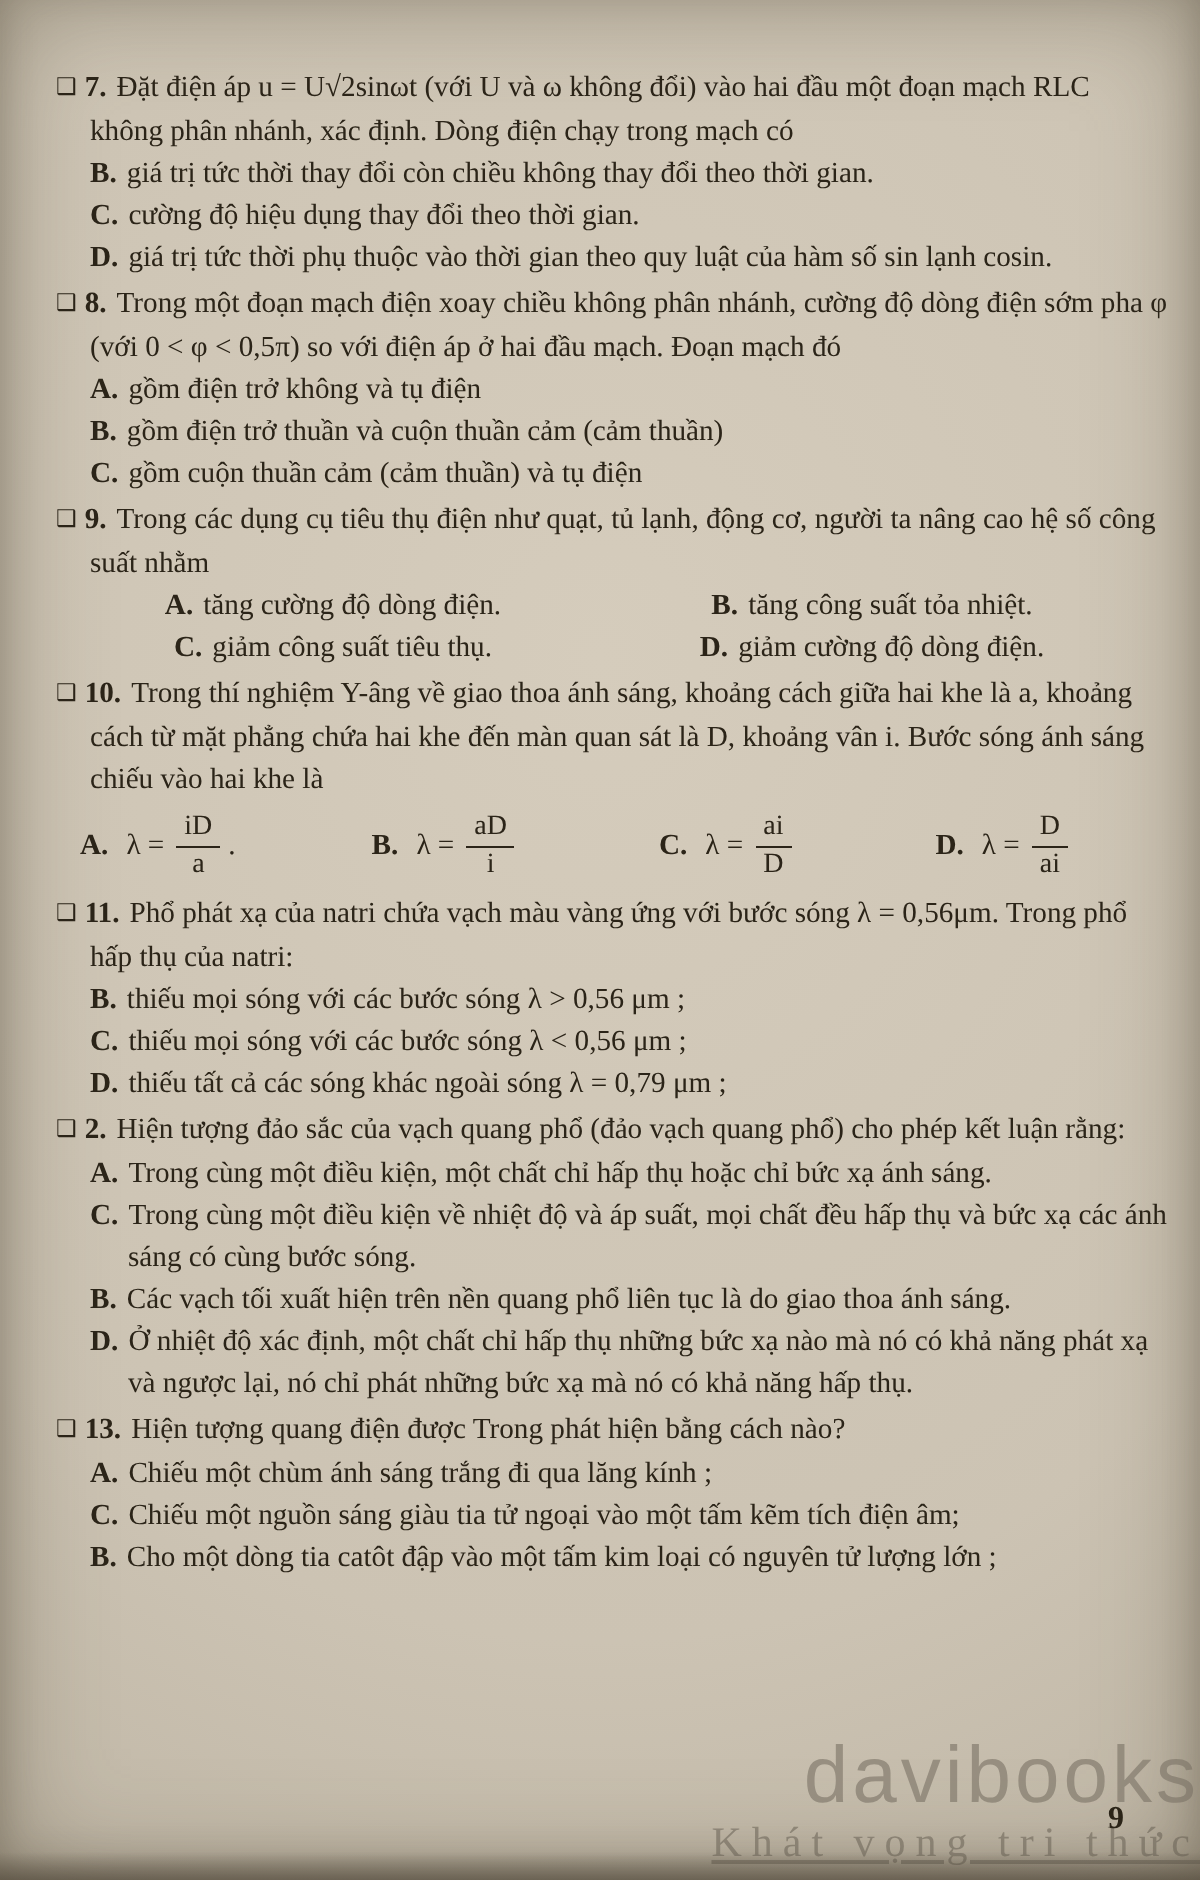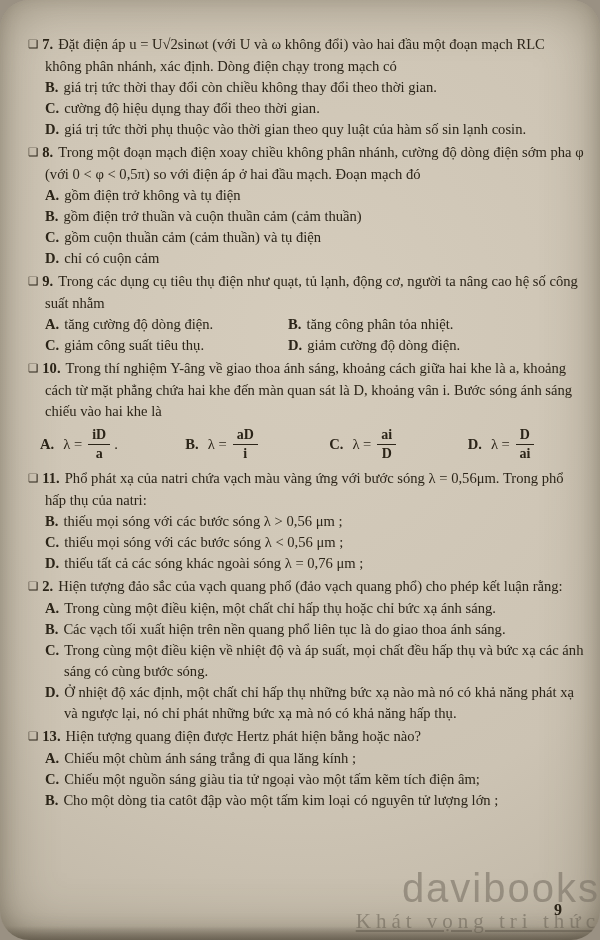--- a/index.html
+++ b/index.html
@@ -3,43 +3,43 @@
 <meta charset="utf-8">
 <style>
   * { margin:0; padding:0; box-sizing:border-box; }
   html,body { background:#9a9183; }
   .page {
     position:relative; width:600px; height:940px; overflow:hidden;
     margin:0 auto;
     background: radial-gradient(ellipse 130% 95% at 50% 35%, #d5ccbc 0%, #ccc3b3 55%, #b4ab9a 100%);
     box-shadow: inset 0 0 55px rgba(80,70,52,.45), inset 0 -8px 18px rgba(60,52,40,.25);
     font-family:"Liberation Serif", serif;
-    color:#2b2418; font-size:14.6px; line-height:21px;border-radius:29px;
+    color:#2b2418; font-size:14.6px; line-height:21px;
   }
   .page::after{
     content:""; position:absolute; left:0; right:0; bottom:0; height:14px;
     background:linear-gradient(to bottom, rgba(66,58,45,0), rgba(66,58,45,.5));
     pointer-events:none;
   }
   .content { position:absolute; top:34px; left:28px; right:16px; }
   .question { margin-top:2px; }
   .question:first-child { margin-top:0; }
   .stem { padding-left:17px; text-indent:-17px; }
   .marker { font-size:11.5px; margin-right:4px; position:relative; top:-1.5px; }
   .qnum { font-weight:bold; margin-right:5px; }
   .options { padding-left:17px; }
   .option { padding-left:19px; text-indent:-19px; }
   .olabel { font-weight:bold; margin-right:5px; }
   .options-grid { padding-left:17px; display:grid; grid-template-columns:243px 1fr; }
-  .options-grid .option { padding-left:19px; text-indent:-19px; }
+  .options-grid .option { padding-left:19px; text-indent:-19px;text-align:center; }
   .options-row { padding-left:12px; padding-right:46px; display:flex;
                  justify-content:space-between; align-items:center; height:44px; }
   .formula-option { display:flex; align-items:center; gap:4px; }
   .frac { display:inline-block; text-align:center; vertical-align:middle;
-          line-height:1.1; font-size:14px; margin-left:2px;font-weight:bold; }
+          line-height:1.1; font-size:14px; margin-left:2px; }
   .frac .num { display:block; border-bottom:1.3px solid #2b2418; padding:0 4px 1px; }
   .frac .den { display:block; padding-top:1px; }
   .watermark { position:absolute; left:0; right:0; bottom:6px; text-align:right;
                pointer-events:none; }
   .wm-brand { font-family:"Liberation Sans", sans-serif; font-size:40px; line-height:40px;
               color:rgba(122,115,102,.62); letter-spacing:2px; }
   .wm-slogan { font-family:"Liberation Serif", serif; font-size:21px; line-height:26px;
                color:rgba(104,97,84,.55); letter-spacing:5px;text-decoration:underline; }
   .page-number { position:absolute; right:38px; bottom:20px; font-size:16px;
                  font-weight:600; color:#2b2418; }
@@ -58,29 +58,28 @@
         <p class="option"><span class="olabel">D.</span><span>giá trị tức thời phụ thuộc vào thời gian theo quy luật của hàm số sin lạnh cosin.</span></p>
       </div>
     </section>
 
     <section class="question">
       <p class="stem"><span class="marker">❑</span><span class="qnum">8.</span><span>Trong một đoạn mạch điện xoay chiều không phân nhánh, cường độ dòng điện sớm pha φ (với 0 &lt; φ &lt; 0,5π) so với điện áp ở hai đầu mạch. Đoạn mạch đó</span></p>
       <div class="options">
         <p class="option"><span class="olabel">A.</span><span>gồm điện trở không và tụ điện</span></p>
         <p class="option"><span class="olabel">B.</span><span>gồm điện trở thuần và cuộn thuần cảm (cảm thuần)</span></p>
         <p class="option"><span class="olabel">C.</span><span>gồm cuộn thuần cảm (cảm thuần) và tụ điện</span></p>
-        <p class="option"><span class="olabel">D.</span><span>chỉ có cuộn cảm</span></p>
       </div>
     </section>
 
     <section class="question">
       <p class="stem"><span class="marker">❑</span><span class="qnum">9.</span><span>Trong các dụng cụ tiêu thụ điện như quạt, tủ lạnh, động cơ, người ta nâng cao hệ số công suất nhằm</span></p>
       <div class="options-grid">
         <p class="option"><span class="olabel">A.</span><span>tăng cường độ dòng điện.</span></p>
-        <p class="option"><span class="olabel">B.</span><span>tăng công phân tỏa nhiệt.</span></p>
+        <p class="option"><span class="olabel">B.</span><span>tăng công suất tỏa nhiệt.</span></p>
         <p class="option"><span class="olabel">C.</span><span>giảm công suất tiêu thụ.</span></p>
         <p class="option"><span class="olabel">D.</span><span>giảm cường độ dòng điện.</span></p>
       </div>
     </section>
 
     <section class="question">
       <p class="stem"><span class="marker">❑</span><span class="qnum">10.</span><span>Trong thí nghiệm Y-âng về giao thoa ánh sáng, khoảng cách giữa hai khe là a, khoảng cách từ mặt phẳng chứa hai khe đến màn quan sát là D, khoảng vân i. Bước sóng ánh sáng chiếu vào hai khe là</span></p>
       <div class="options-row">
         <span class="formula-option">
             <span class="olabel">A.</span>
@@ -119,36 +118,36 @@
             <span></span>
           </span>
       </div>
     </section>
 
     <section class="question">
       <p class="stem"><span class="marker">❑</span><span class="qnum">11.</span><span>Phổ phát xạ của natri chứa vạch màu vàng ứng với bước sóng λ = 0,56μm. Trong phổ hấp thụ của natri:</span></p>
       <div class="options">
         <p class="option"><span class="olabel">B.</span><span>thiếu mọi sóng với các bước sóng λ &gt; 0,56 μm ;</span></p>
         <p class="option"><span class="olabel">C.</span><span>thiếu mọi sóng với các bước sóng λ &lt; 0,56 μm ;</span></p>
-        <p class="option"><span class="olabel">D.</span><span>thiếu tất cả các sóng khác ngoài sóng λ = 0,76 μm ;</span></p>
+        <p class="option"><span class="olabel">D.</span><span>thiếu tất cả các sóng khác ngoài sóng λ = 0,79 μm ;</span></p>
       </div>
     </section>
 
     <section class="question">
       <p class="stem"><span class="marker">❑</span><span class="qnum">2.</span><span>Hiện tượng đảo sắc của vạch quang phổ (đảo vạch quang phổ) cho phép kết luận rằng:</span></p>
       <div class="options">
         <p class="option"><span class="olabel">A.</span><span>Trong cùng một điều kiện, một chất chỉ hấp thụ hoặc chỉ bức xạ ánh sáng.</span></p>
+        <p class="option"><span class="olabel">C.</span><span>Trong cùng một điều kiện về nhiệt độ và áp suất, mọi chất đều hấp thụ và bức xạ các ánh sáng có cùng bước sóng.</span></p>
         <p class="option"><span class="olabel">B.</span><span>Các vạch tối xuất hiện trên nền quang phổ liên tục là do giao thoa ánh sáng.</span></p>
-        <p class="option"><span class="olabel">C.</span><span>Trong cùng một điều kiện về nhiệt độ và áp suất, mọi chất đều hấp thụ và bức xạ các ánh sáng có cùng bước sóng.</span></p>
         <p class="option"><span class="olabel">D.</span><span>Ở nhiệt độ xác định, một chất chỉ hấp thụ những bức xạ nào mà nó có khả năng phát xạ và ngược lại, nó chỉ phát những bức xạ mà nó có khả năng hấp thụ.</span></p>
       </div>
     </section>
 
     <section class="question">
-      <p class="stem"><span class="marker">❑</span><span class="qnum">13.</span><span>Hiện tượng quang điện được Hertz phát hiện bằng hoặc nào?</span></p>
+      <p class="stem"><span class="marker">❑</span><span class="qnum">13.</span><span>Hiện tượng quang điện được Trong phát hiện bằng cách nào?</span></p>
       <div class="options">
         <p class="option"><span class="olabel">A.</span><span>Chiếu một chùm ánh sáng trắng đi qua lăng kính ;</span></p>
         <p class="option"><span class="olabel">C.</span><span>Chiếu một nguồn sáng giàu tia tử ngoại vào một tấm kẽm tích điện âm;</span></p>
         <p class="option"><span class="olabel">B.</span><span>Cho một dòng tia catôt đập vào một tấm kim loại có nguyên tử lượng lớn ;</span></p>
       </div>
     </section>
 
   </div>
 
   <div class="watermark">

